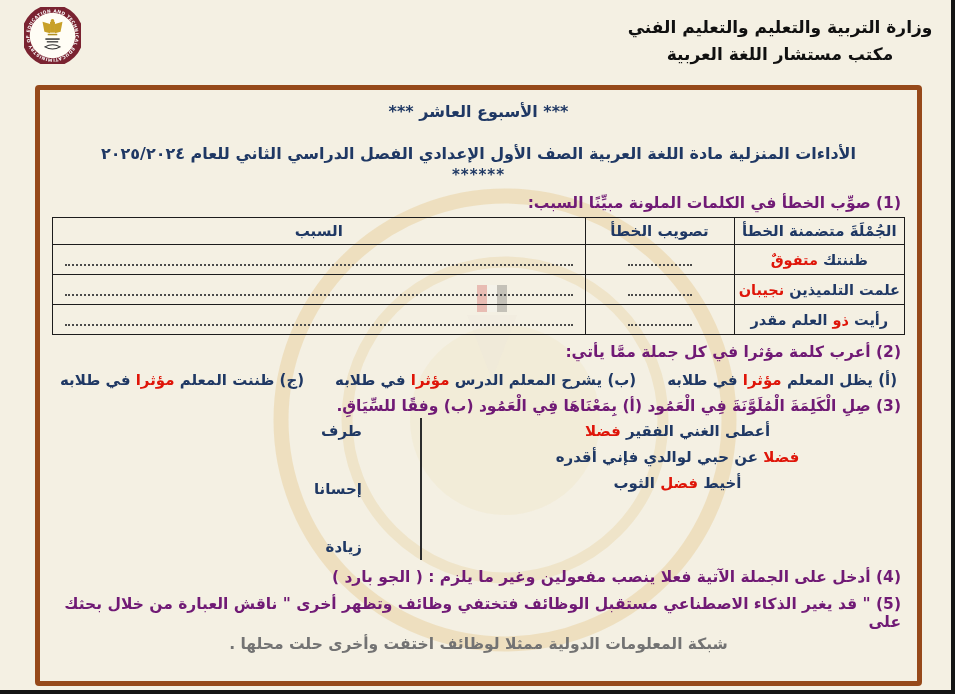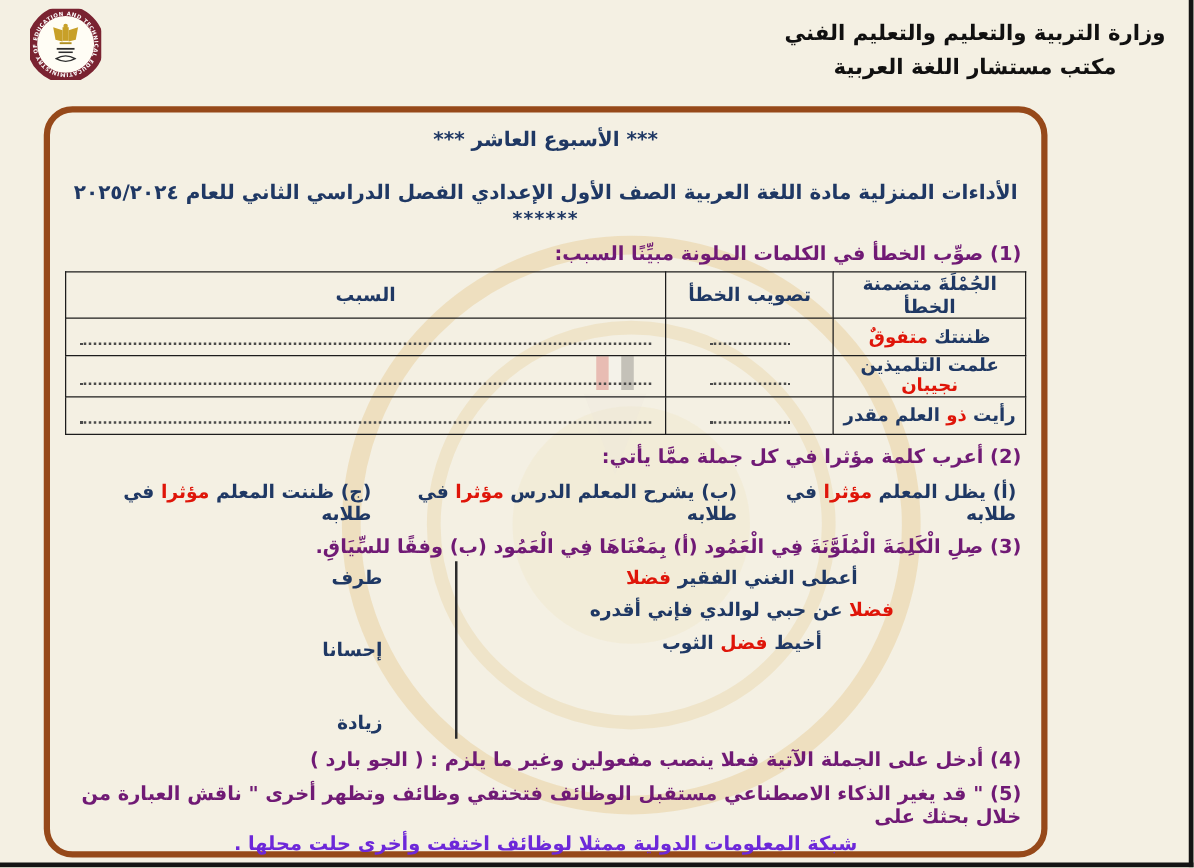--- a/index.html
+++ b/index.html
@@ -14,22 +14,22 @@
   
   .top-header{position:absolute;top:0;left:0;width:100%;height:85px;}
   .seal{position:absolute;left:24px;top:7px;width:57px;height:57px;}
   .ministry-block{
     position:absolute;right:10px;top:14px;width:330px;text-align:center;
     font-weight:bold;font-size:17px;color:#101010;line-height:1.6;direction:rtl;
   }
 
   
   .frame{
-    position:absolute;left:35px;top:85px;width:803px;height:601px;
-    border:5px solid #96491a;border-radius:23px;box-sizing:border-box;
+    position:absolute;left:35px;top:85px;width:887px;height:601px;
+    border:5px solid #96491a;border-radius:4px;box-sizing:border-box;
     direction:rtl;z-index:2;
   }
   .content{position:relative;z-index:3;padding:6px 12px 0;height:100%;box-sizing:border-box;}
 
   
   .wm{position:absolute;left:215px;top:80px;z-index:1;pointer-events:none;}
   .red{color:#df1509;}
 
   .title-week{text-align:center;font-weight:bold;font-size:16px;color:#1f3864;margin-top:6px;}
   .title-sub{text-align:center;font-weight:bold;font-size:16px;color:#1f3864;margin-top:23px;}
@@ -50,26 +50,26 @@
   .dots{border-bottom:2px dotted #4a4a4a;height:11px;margin:0 auto;}
   .dots.long{width:97%;}
   .dots.short{width:64px;}
 
   
   .q2-options{display:flex;justify-content:space-between;margin:10px 8px 0;
     font-weight:bold;font-size:15px;color:#1f3864;}
 
   
   .match{display:flex;margin:3px 0 0;}
-  .match-col-a{width:455px;border-left:2px solid #2c2c2c;display:flex;flex-direction:column;}
+  .match-col-a{width:455px;border-left:2px solid #2c2c2c;display:flex;flex-direction:column;padding-left:28px;}
   .match-col-a .match-row{text-align:center;font-weight:bold;font-size:15px;color:#1f3864;line-height:26px;}
   .match-col-b{flex:1;display:flex;flex-direction:column;gap:32px;}
   .match-col-b .match-row{padding-right:58px;text-align:right;font-weight:bold;font-size:15px;color:#1f3864;line-height:26px;}
 
-  .q5-line2{text-align:center;font-weight:bold;font-size:15.5px;color:#6d28d9;margin-top:4px;}
+  .q5-line2{text-align:center;font-weight:bold;font-size:15.5px;color:#737373;margin-top:4px;}
 </style>
 </head>
 <body>
 
 <div class="page">
 
   <div class="top-header">
     <svg class="seal" viewBox="0 0 60 60">
       <circle cx="30" cy="30" r="28.2" fill="#fffdf5" stroke="#7a2331" stroke-width="8.5"></circle>
       <defs>

